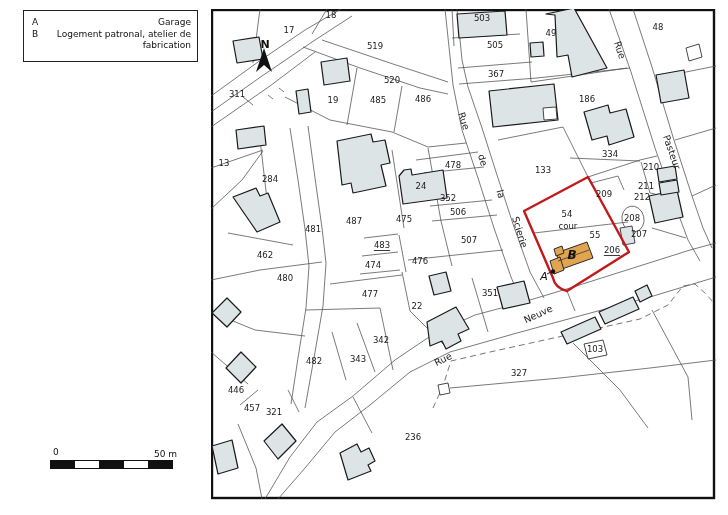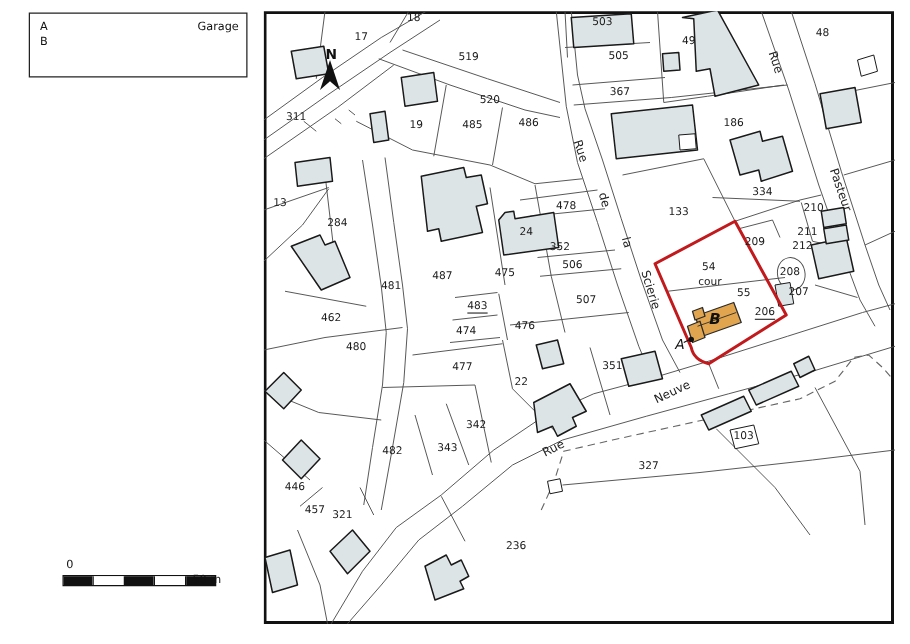--- a/index.html
+++ b/index.html
@@ -6,21 +6,21 @@
   .stage{position:relative;width:728px;height:515px;background:#fff;overflow:hidden;
          font-family:"DejaVu Sans","Liberation Sans",sans-serif;color:#111;}
   .legend{position:absolute;left:23px;top:10px;width:175px;height:52px;border:1.2px solid #222;
           background:#fff;box-sizing:border-box;padding:6px 6px 4px 8px;font-size:9px;line-height:1.3;}
   .legend .row{display:flex;}
   .legend .k{width:17px;flex:none;}
   .legend .v{flex:1;text-align:right;}
   .scalebar{position:absolute;left:50px;top:447px;width:123px;}
   .scalebar .labels{position:relative;height:10px;font-size:9px;}
   .scalebar .l0{position:absolute;left:3px;top:0;}
-  .scalebar .l50{position:absolute;right:-4px;top:12px;}
+  .scalebar .l50{position:absolute;right:-4px;top:2px;}
   .scalebar .bar{margin-top:3px;height:7px;border:1px solid #111;display:flex;background:#fff;}
   .scalebar .seg{flex:1;}
   .scalebar .b{background:#111;}
   .scalebar .w{background:#fff;border-left:1px solid #111;border-right:1px solid #111;}
   .mapsvg{position:absolute;left:211px;top:9px;}
   .plabel{font-size:8.5px;fill:#1a1a1a;}
   .slabel{font-size:9.5px;fill:#222;}
   .alabel{font-size:11px;font-style:italic;fill:#111;}
   .blabel{font-size:12px;font-style:italic;font-weight:bold;fill:#111;}
   .nlabel{font-size:11px;font-weight:bold;fill:#111;}
@@ -30,20 +30,21 @@
 
 <div class="stage">
 
   <div class="legend">
     <div class="row">
       <div class="k">A</div>
       <div class="v">Garage</div>
     </div>
     <div class="row">
       <div class="k">B</div>
+      <div class="v">Logement patronal, atelier de fabrication</div>
     </div>
   </div>
 
   <div class="scalebar">
     <div class="labels">
       <span class="l0">0</span>
       <span class="l50">50 m</span>
     </div>
     <div class="bar">
       <div class="seg b"></div>

